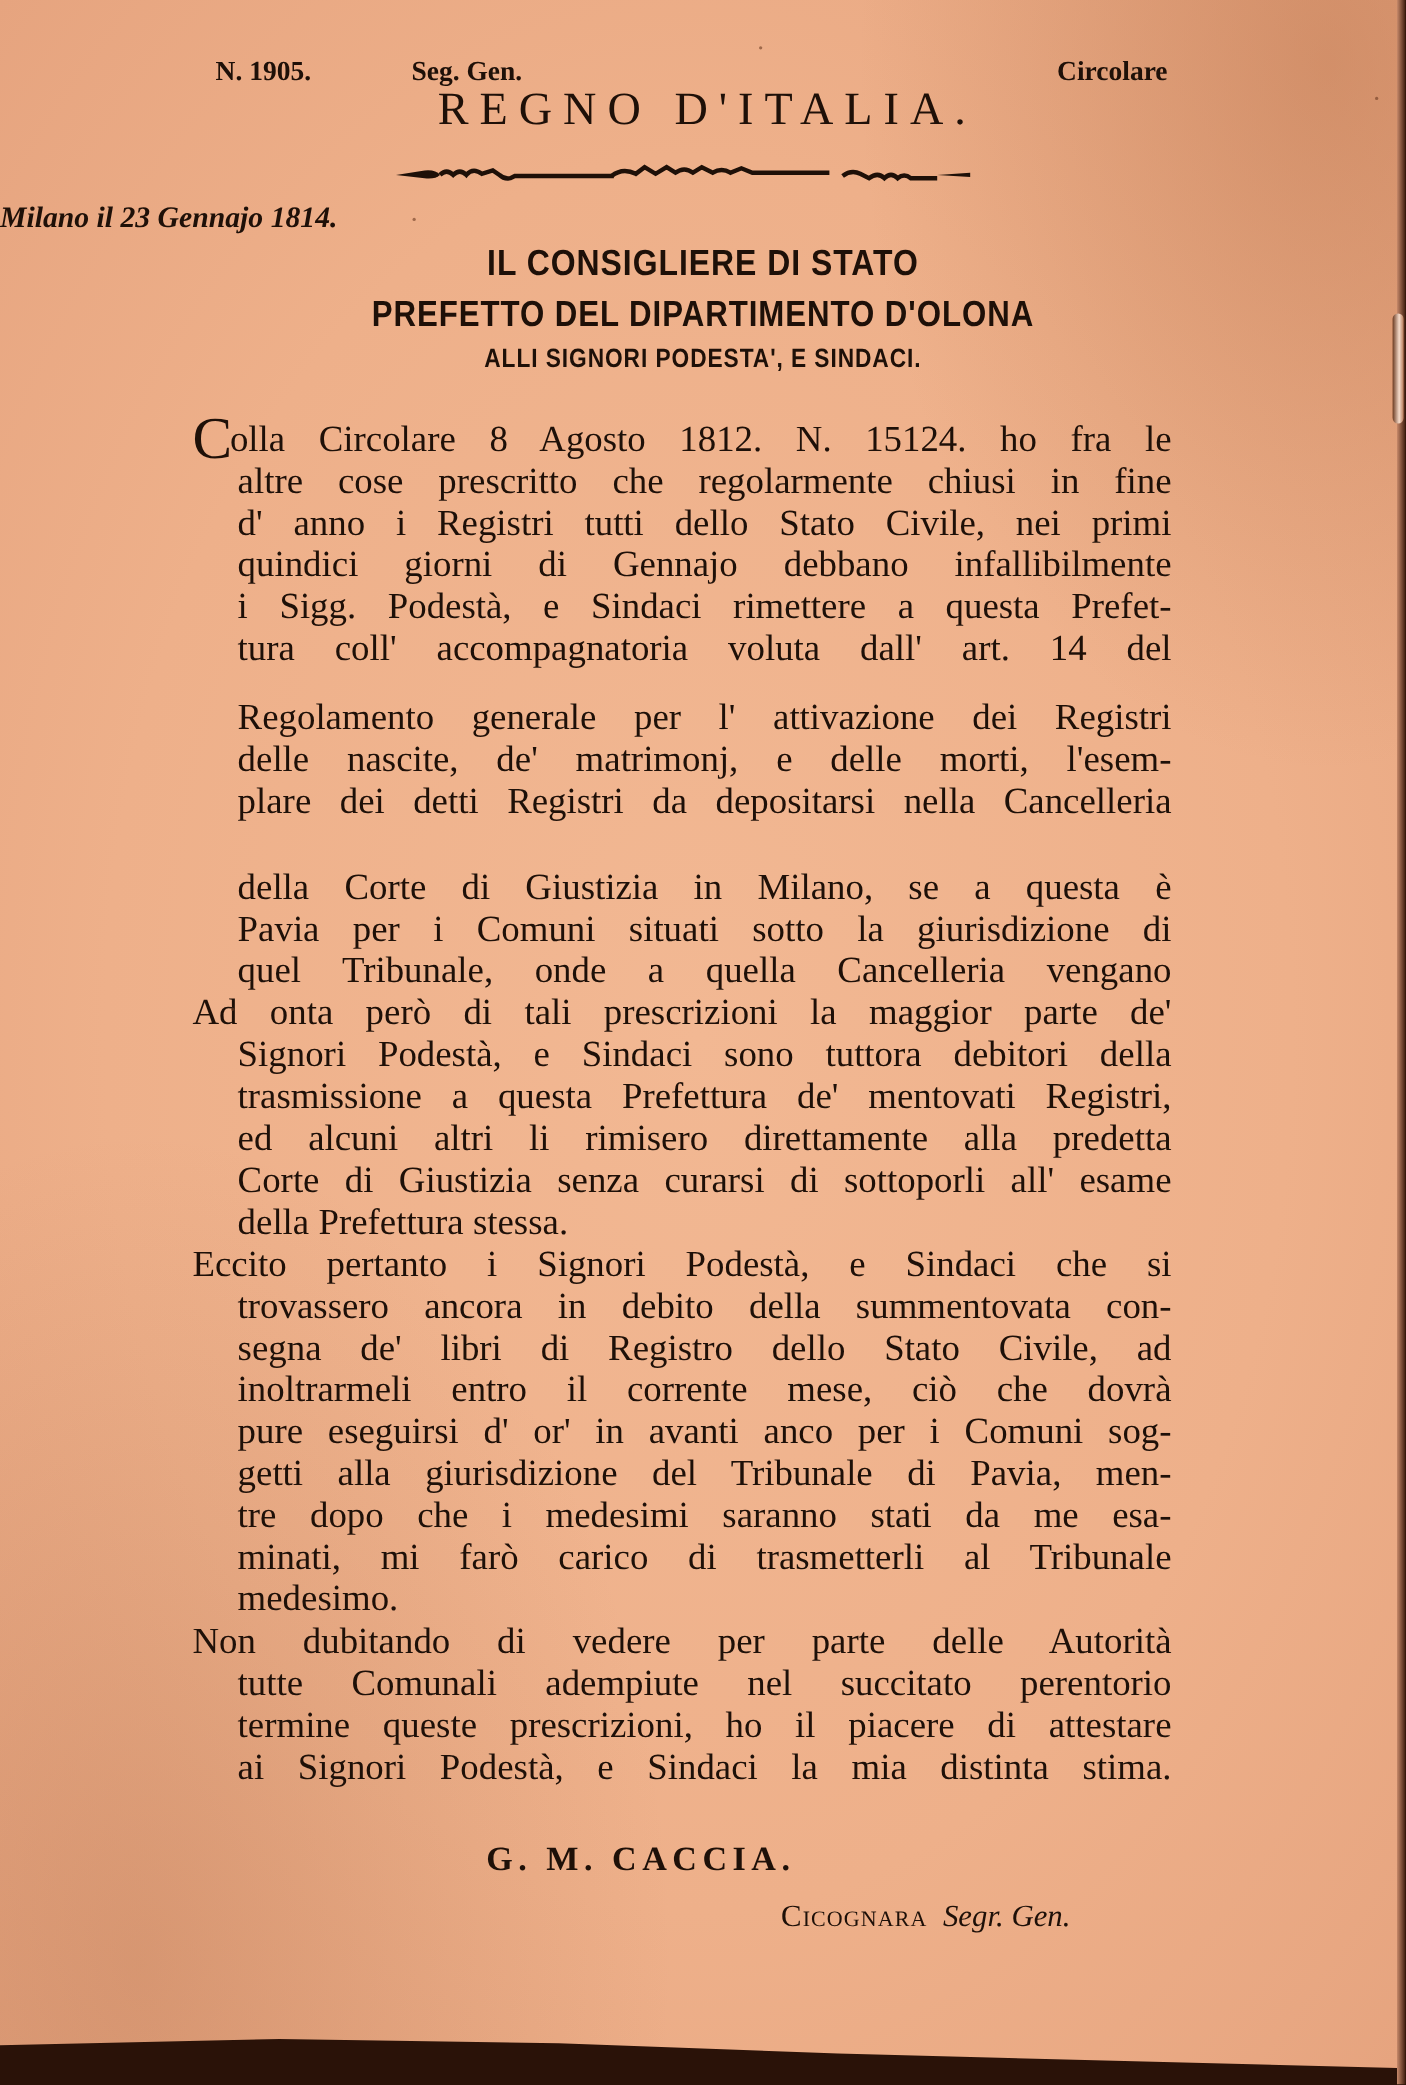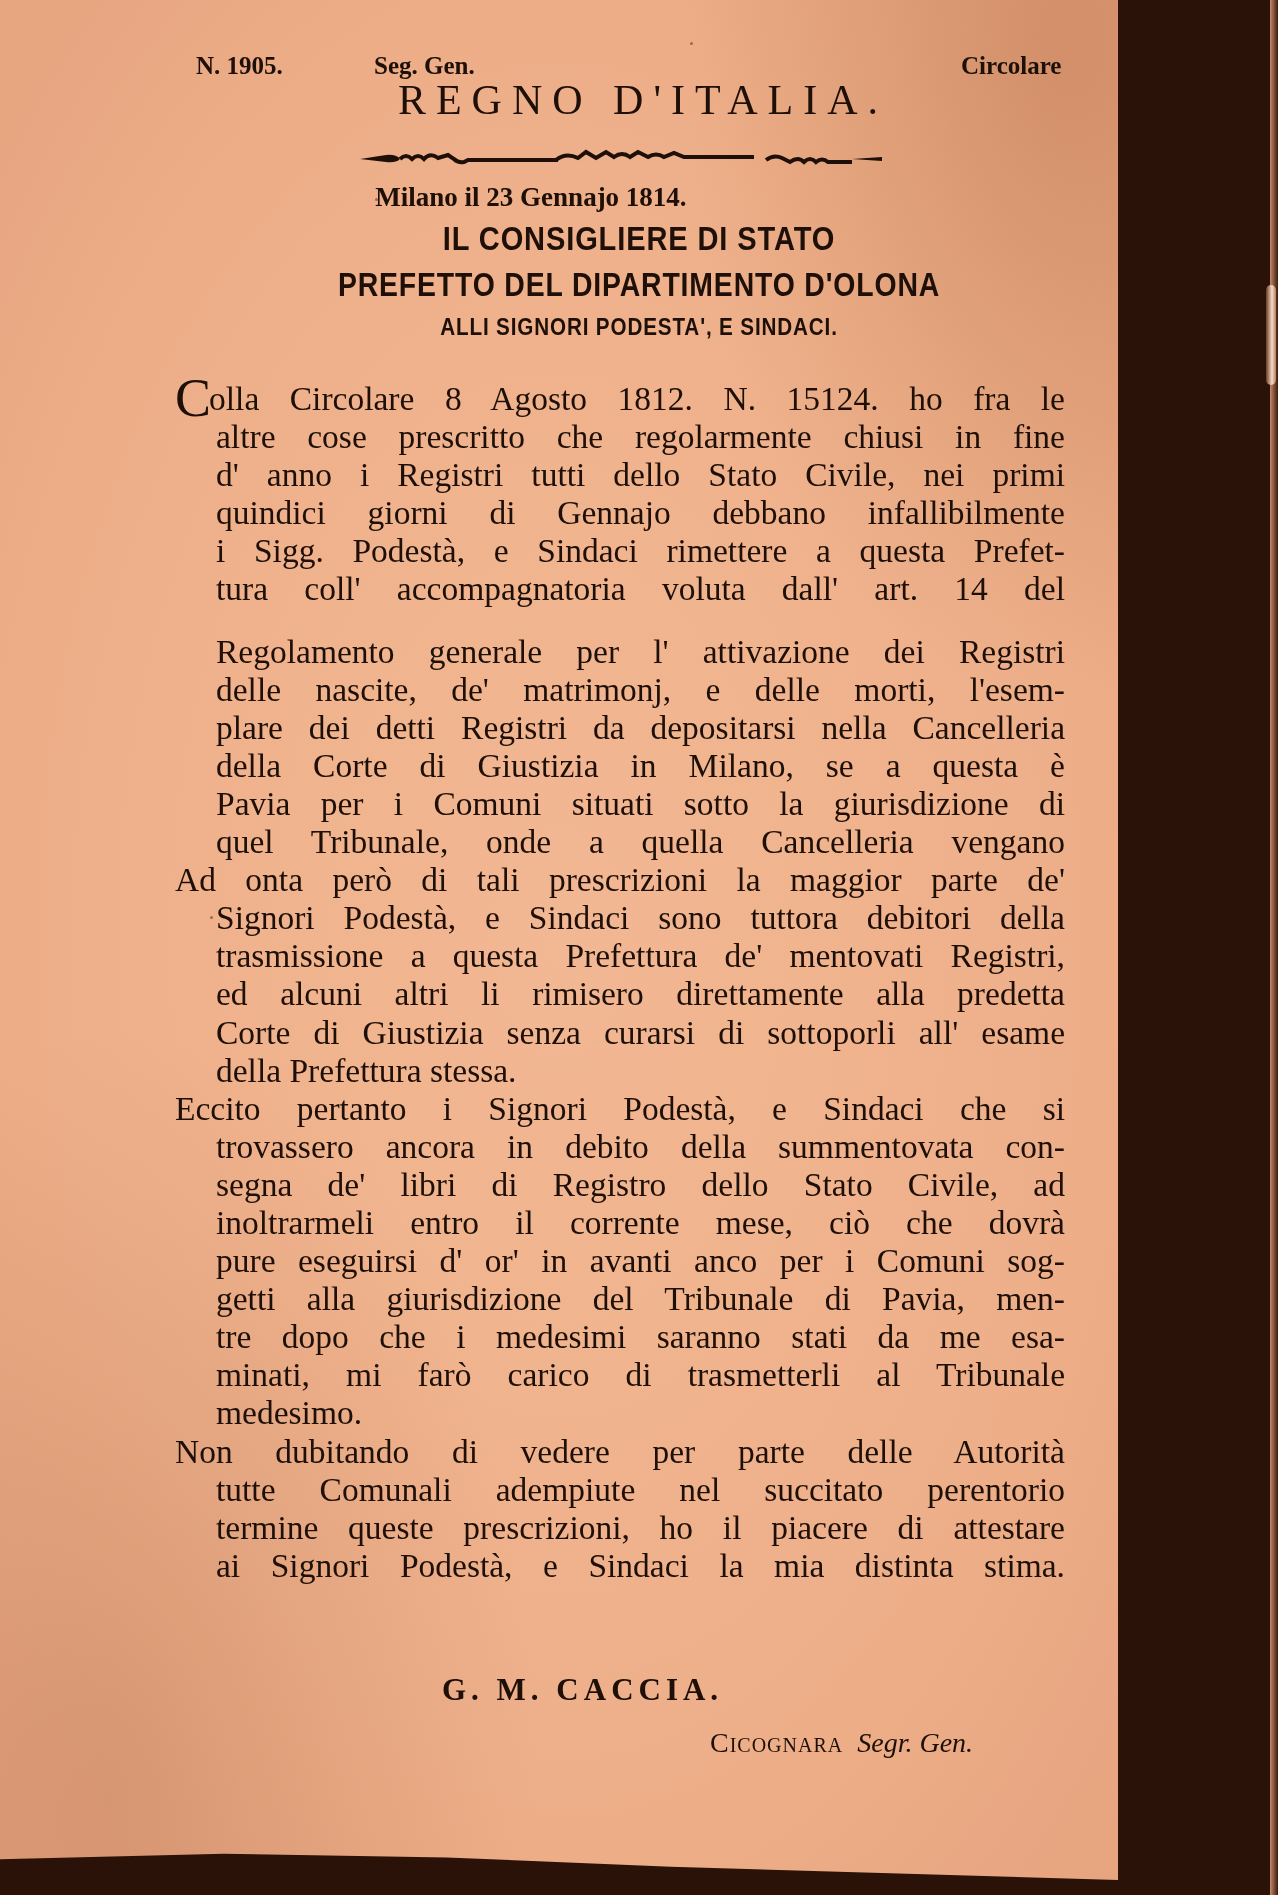--- a/index.html
+++ b/index.html
@@ -1,19 +1,19 @@
 <!DOCTYPE html>
 <html><head>
 <meta charset="utf-8">
 <style>
   * { box-sizing: border-box; margin: 0; padding: 0; }
   html, body { width: 1278px; height: 1895px; overflow: hidden; background: #2a1208; }
   body { position: relative; font-family: "Liberation Serif", "DejaVu Serif", serif; color: #1e1008; }
   .page {
-    position: absolute; left: 0; top: 0; width: 1118px; height: 1880px;
+    position: absolute; left: 0; top: 0; width: 1270px; height: 1880px;
     background:
       radial-gradient(ellipse at 95% 3%, rgba(170,100,60,0.35) 0%, rgba(170,100,60,0) 25%),
       radial-gradient(ellipse at 10% 95%, rgba(160,95,60,0.25) 0%, rgba(160,95,60,0) 30%),
       radial-gradient(ellipse at 50% 50%, #f2b893 0%, #eeb08a 60%, #e6a47f 100%);
     border-bottom-left-radius: 4px;
     clip-path: polygon(0 0, 100% 0, 100% 100%, 60% 99.3%, 40% 98.8%, 20% 98.6%, 0 98.9%);
   }
   .edge-right { position: absolute; right: 0; top: 0; width: 8px; height: 1895px; background: linear-gradient(90deg, #c7896a, #3b1a0c); }
   .curl { position: absolute; right: 2px; top: 285px; width: 10px; height: 100px; border-radius: 8px; background: linear-gradient(90deg, #6b3a20, #f6dccb 60%, #b77a58); }
 
@@ -21,21 +21,21 @@
   .hdr-top .num { position: absolute; left: 196px; }
   .hdr-top .seg { position: absolute; left: 374px; }
   .hdr-top .circ { position: absolute; left: 961px; }
 
   .title {
     position: absolute; top: 76px; left: 0; width: 1278px; text-align: center;
     font-size: 42px; letter-spacing: 10px; font-weight: normal; padding-left: 8px;
   }
   .ornament { position: absolute; top: 148px; left: 356px; width: 530px; height: 22px; }
 
-  .dateline { position: absolute; top: 182px; left: 0; width: 1062px; text-align: center; font-size: 27px; font-weight: bold; }
+  .dateline { position: absolute; top: 182px; left: 0; width: 1062px; text-align: left; font-size: 27px; font-weight: bold; font-style: italic; }
 
   .heading { position: absolute; left: 0; width: 1278px; text-align: center; font-family: "Liberation Sans", "DejaVu Sans", sans-serif; font-weight: bold; transform-origin: center; }
   .h1 { top: 220px; font-size: 33px; letter-spacing: 1px; transform: scaleX(0.88); }
   .h2 { top: 266px; font-size: 33px; letter-spacing: 1px; transform: scaleX(0.86); }
   .h3 { top: 313px; font-size: 24px; letter-spacing: 1px; transform: scaleX(0.86); }
 
   .body { position: absolute; left: 175px; top: 379px; width: 890px; font-size: 33.5px; line-height: 38.1px; }
   .line { display: block; text-align: justify; text-align-last: justify; white-space: nowrap; padding-left: 41px; transform-origin: left; }
   .line.first { padding-left: 0; }
   .line.last { text-align-last: left; }
@@ -80,21 +80,21 @@
     <div class="para">
       <span class="line first" style="display: block;"><span class="dropcap">C</span><span>olla Circolare 8 Agosto 1812. N. 15124. ho fra le</span></span>
       <span class="line" style="display: block;">altre cose prescritto che regolarmente chiusi in fine</span>
       <span class="line" style="display: block;">d' anno i Registri tutti dello Stato Civile, nei primi</span>
       <span class="line" style="display: block;">quindici giorni di Gennajo debbano infallibilmente</span>
       <span class="line" style="display: block;">i Sigg. Podestà, e Sindaci rimettere a questa Prefet-</span>
       <span class="line" style="display: block;">tura coll' accompagnatoria voluta dall' art. 14 del</span>
       <span class="line" style="display: block; margin-top: 24px;">Regolamento generale per l' attivazione dei Registri</span>
       <span class="line" style="display: block;">delle nascite, de' matrimonj, e delle morti, l'esem-</span>
       <span class="line" style="display: block;">plare dei detti Registri da depositarsi nella Cancelleria</span>
-      <span class="line" style="display: block;">della Corte di Giustizia in Milano, se a questa è</span>
+      <span class="line" style="display: block; margin-top: 40px;">della Corte di Giustizia in Milano, se a questa è</span>
       <span class="line" style="display: block;">Pavia per i Comuni situati sotto la giurisdizione di</span>
       <span class="line" style="display: block;">quel Tribunale, onde a quella Cancelleria vengano</span>
     </div>
     <div class="para">
       <span class="line first" style="display: block;">Ad onta però di tali prescrizioni la maggior parte de'</span>
       <span class="line" style="display: block;">Signori Podestà, e Sindaci sono tuttora debitori della</span>
       <span class="line" style="display: block;">trasmissione a questa Prefettura de' mentovati Registri,</span>
       <span class="line" style="display: block;">ed alcuni altri li rimisero direttamente alla predetta</span>
       <span class="line" style="display: block;">Corte di Giustizia senza curarsi di sottoporli all' esame</span>
       <span class="line last" style="display: block;">della Prefettura stessa.</span>

